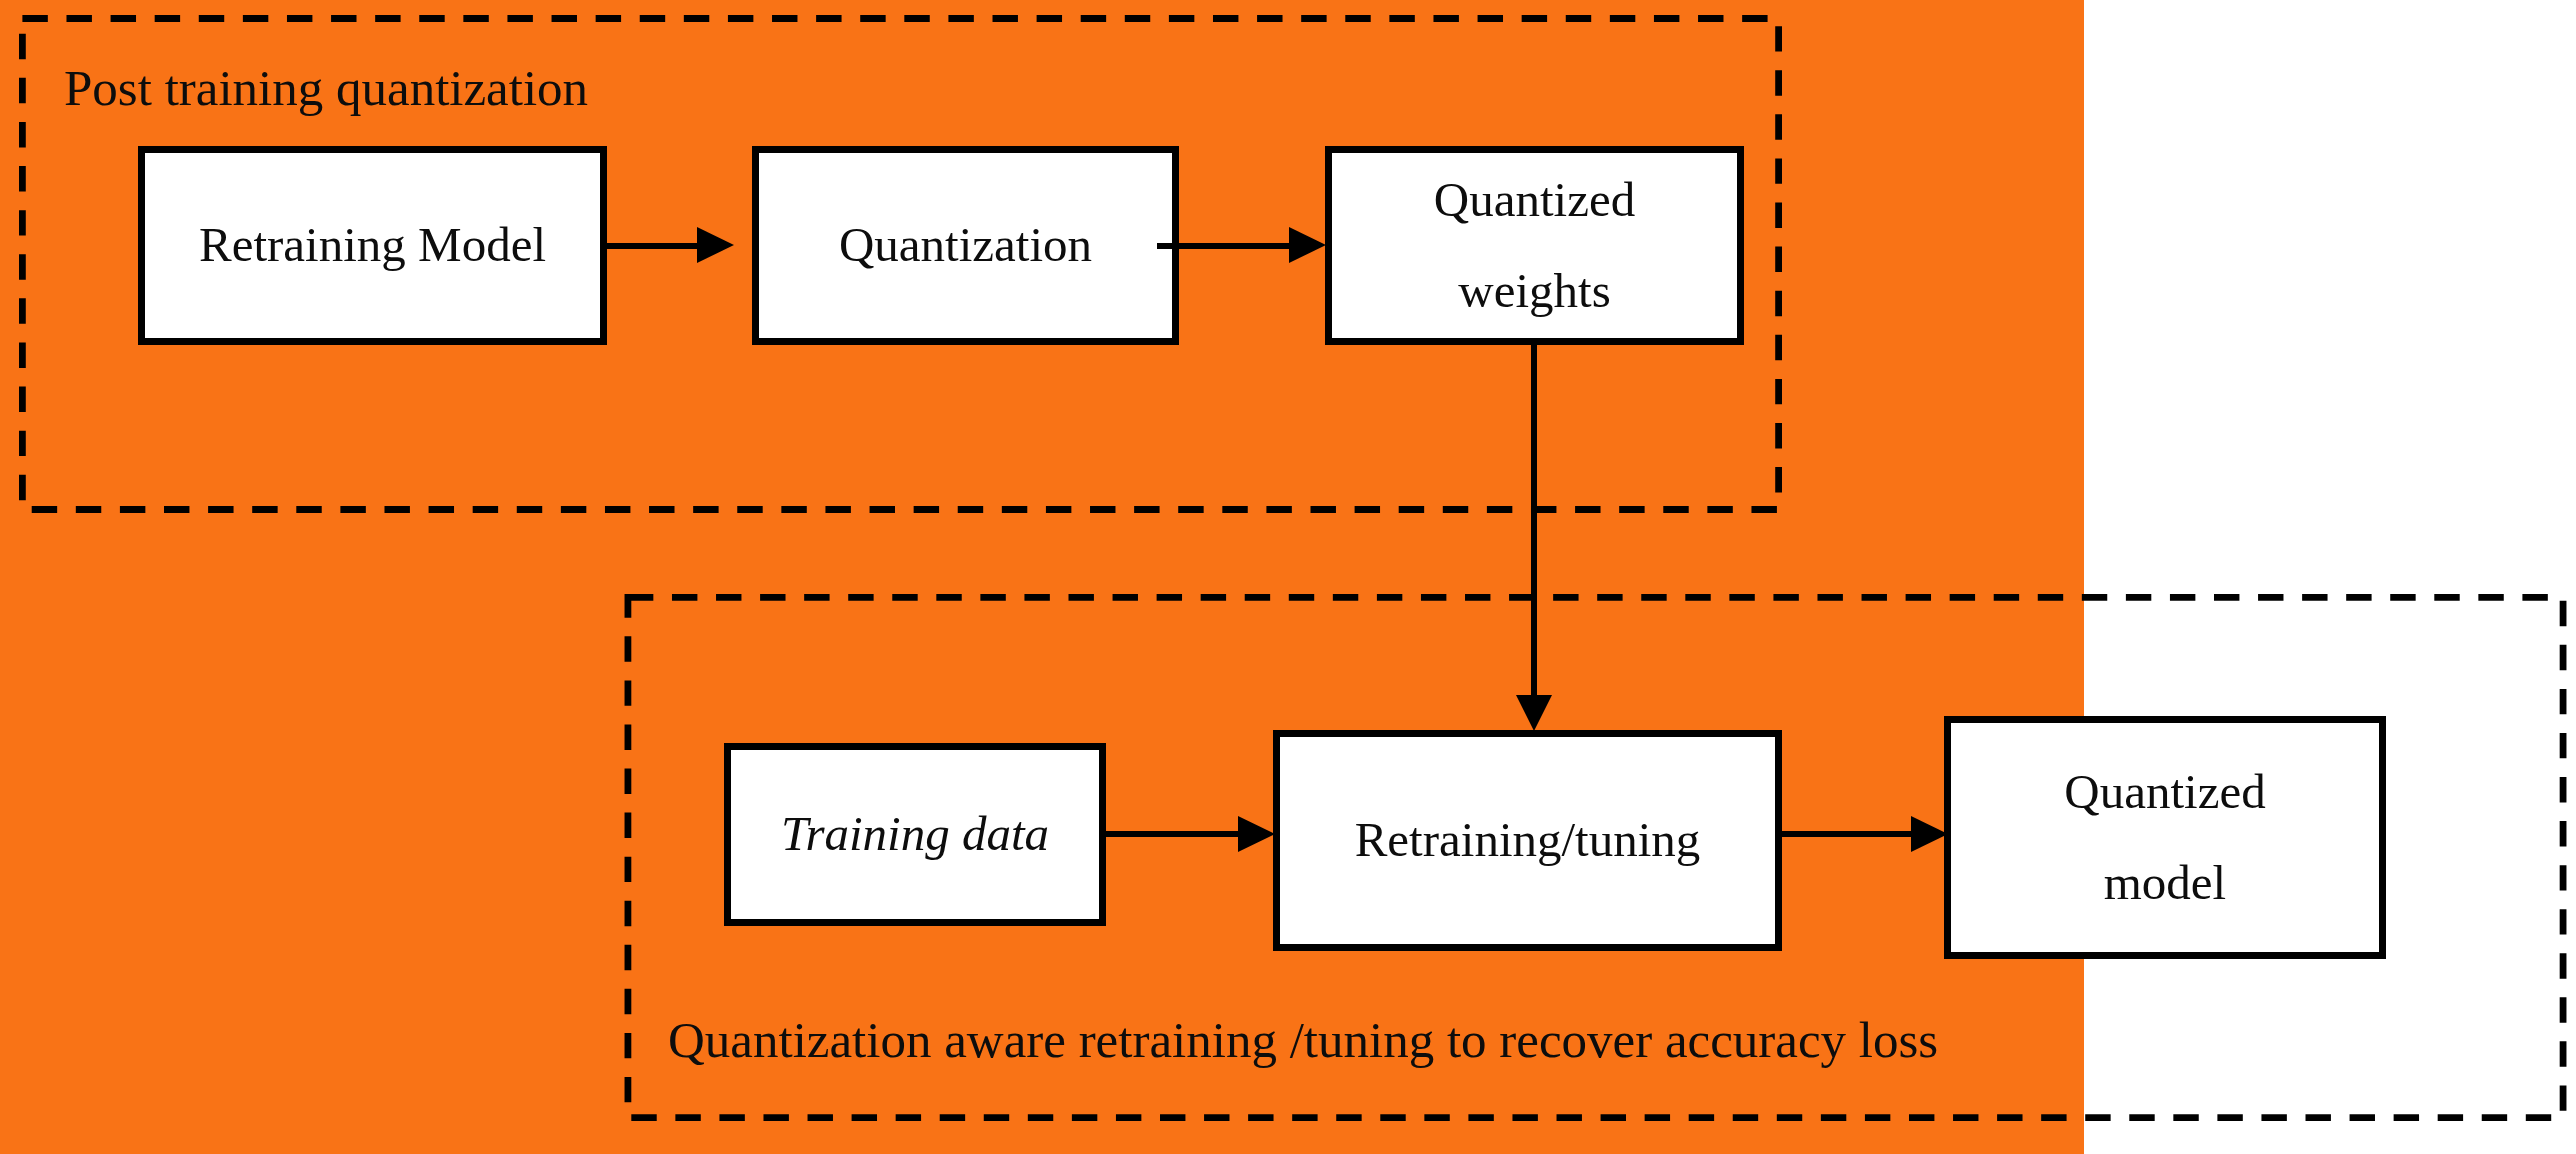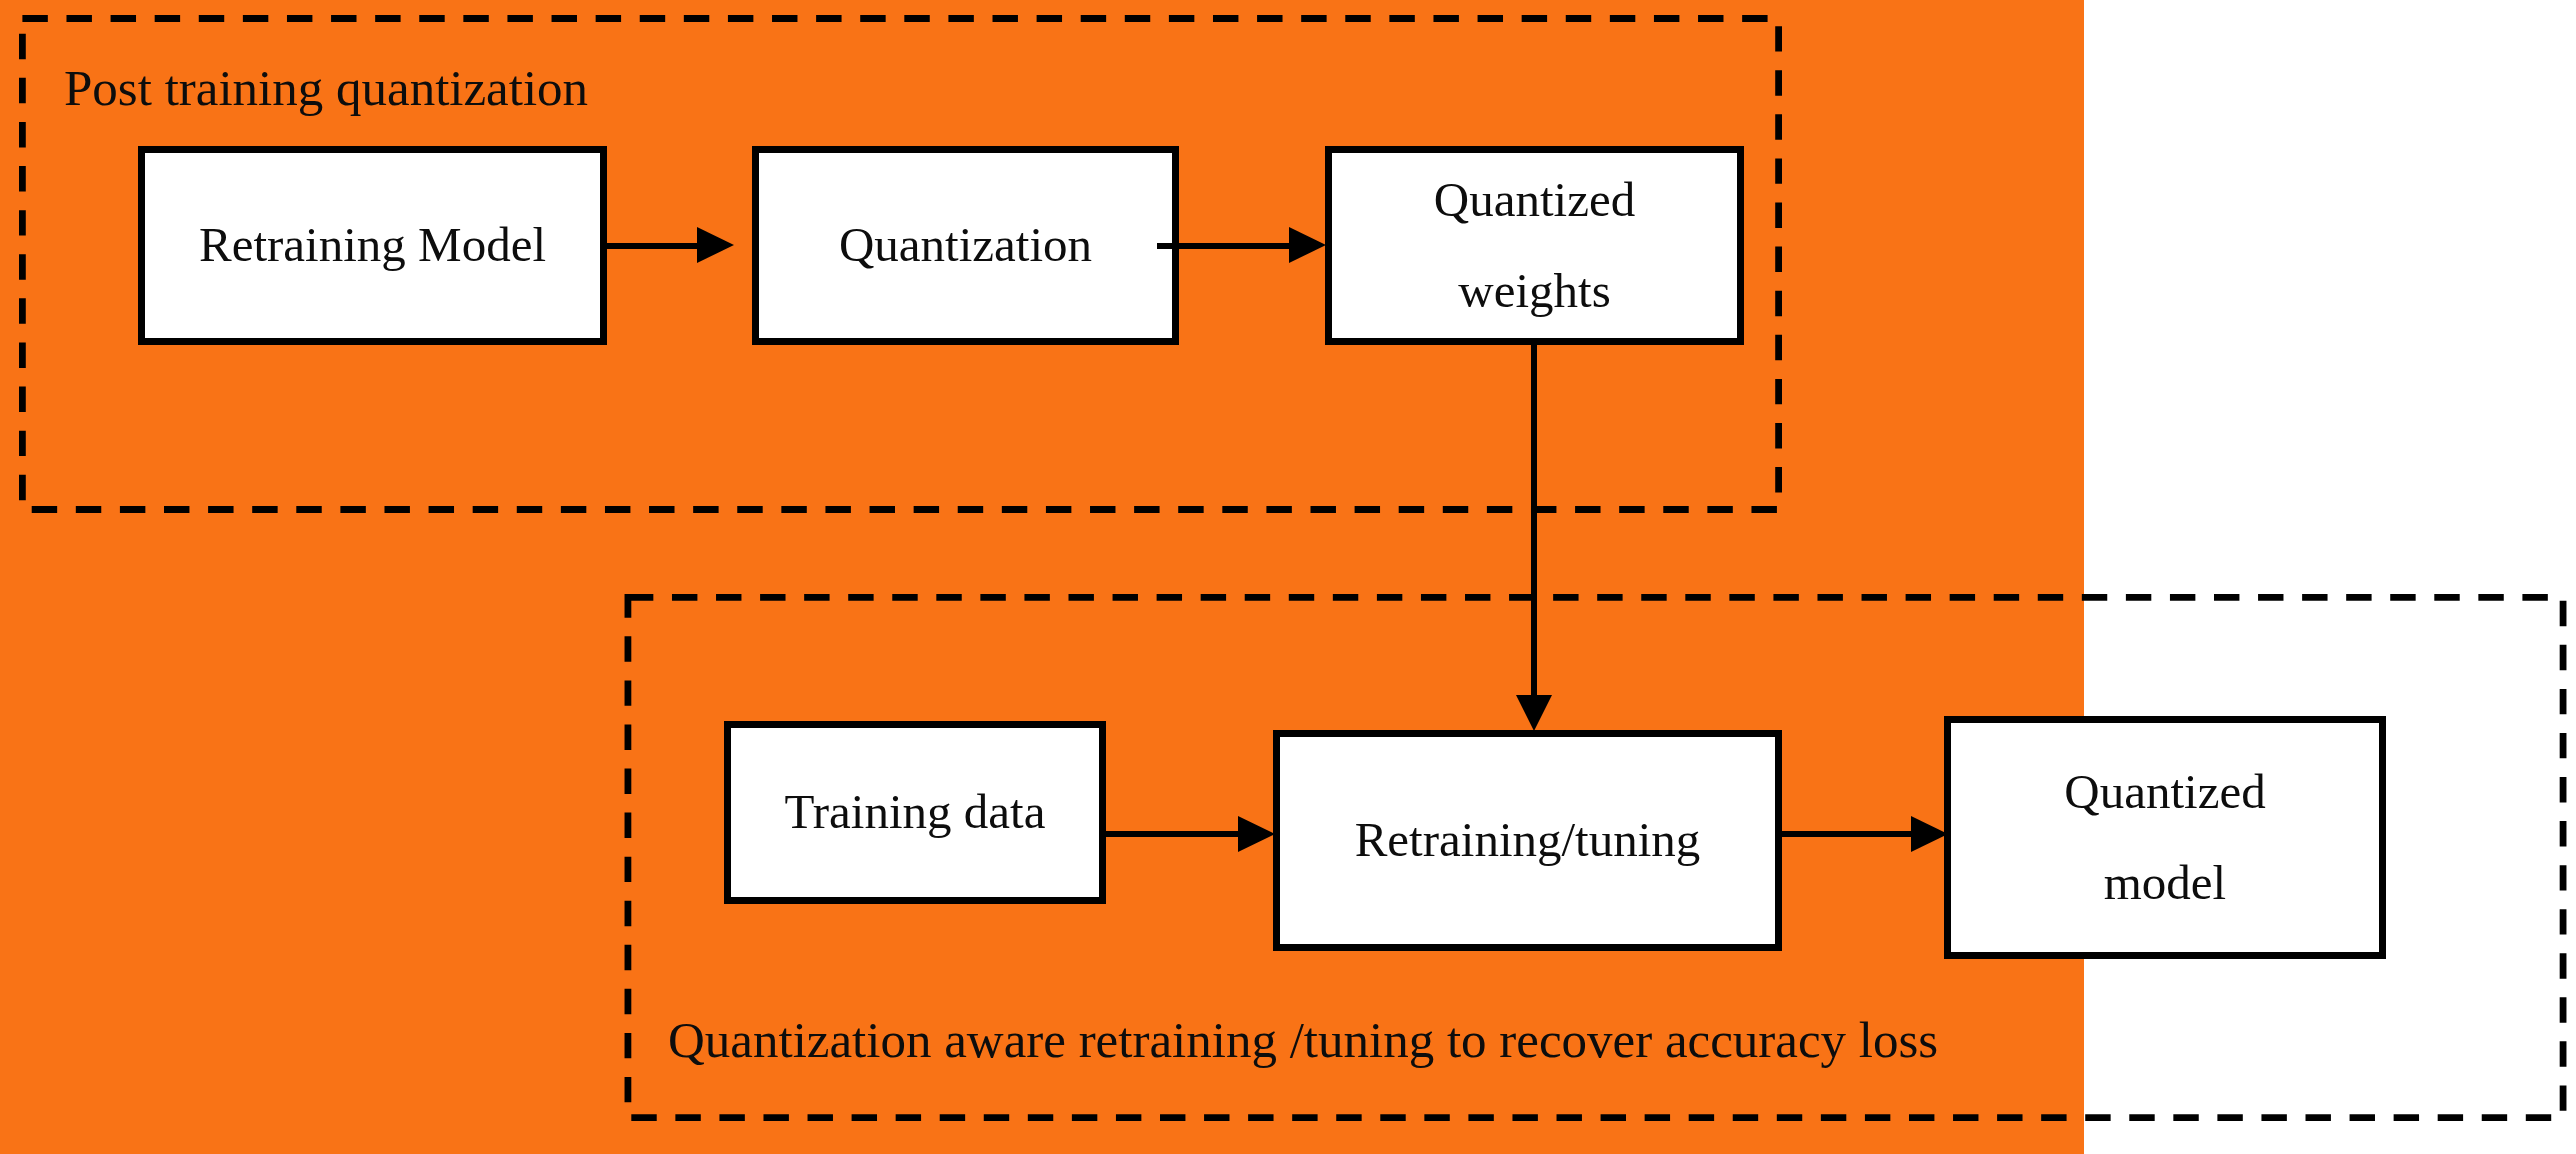--- a/index.html
+++ b/index.html
@@ -74,21 +74,21 @@
   #region-qat           { left: 624px; top: 594px; width: 1943px; height: 527px; }
 
   
   #label-post-training { left: 64px;  top: 59px; }
   #label-qat           { left: 668px; top: 1011px; text-align: right; }
 
   
   #node-pretrained-model  { left: 138px;  top: 146px; width: 469px; height: 199px; }
   #node-quantization      { left: 752px;  top: 146px; width: 427px; height: 199px; }
   #node-quantized-weights { left: 1325px; top: 146px; width: 419px; height: 199px; }
-  #node-training-data     { left: 724px;  top: 721px; width: 382px; height: 183px; }
+  #node-training-data     { left: 724px;  top: 743px; width: 382px; height: 183px; font-style: italic; }
   #node-retraining-tuning { left: 1273px; top: 730px; width: 509px; height: 221px; }
   #node-quantized-model   { left: 1944px; top: 716px; width: 442px; height: 243px; }
 
   
   #arrow1-line { left: 607px;  top: 243px; width: 93px; }
   #arrow1-head { left: 697px;  top: 227px; }
   
   #arrow2-line { left: 1157px; top: 243px; width: 134px; }
   #arrow2-head { left: 1289px; top: 227px; }
   

